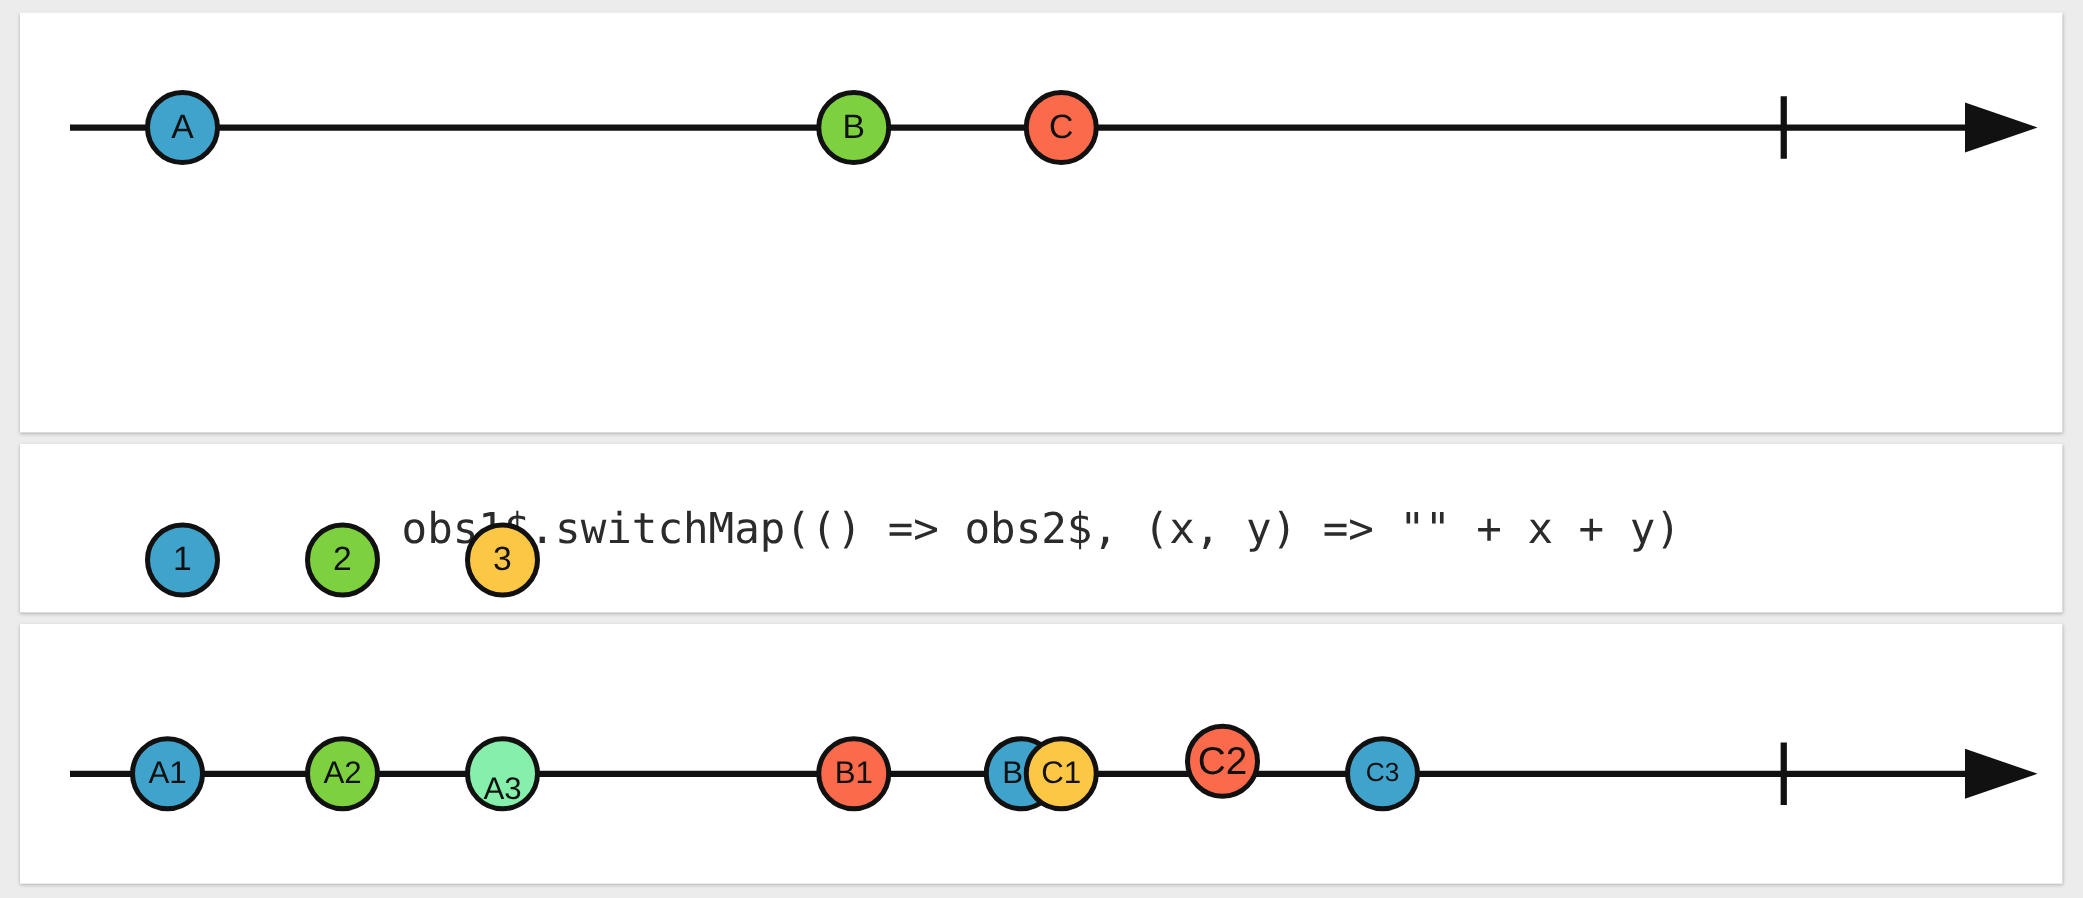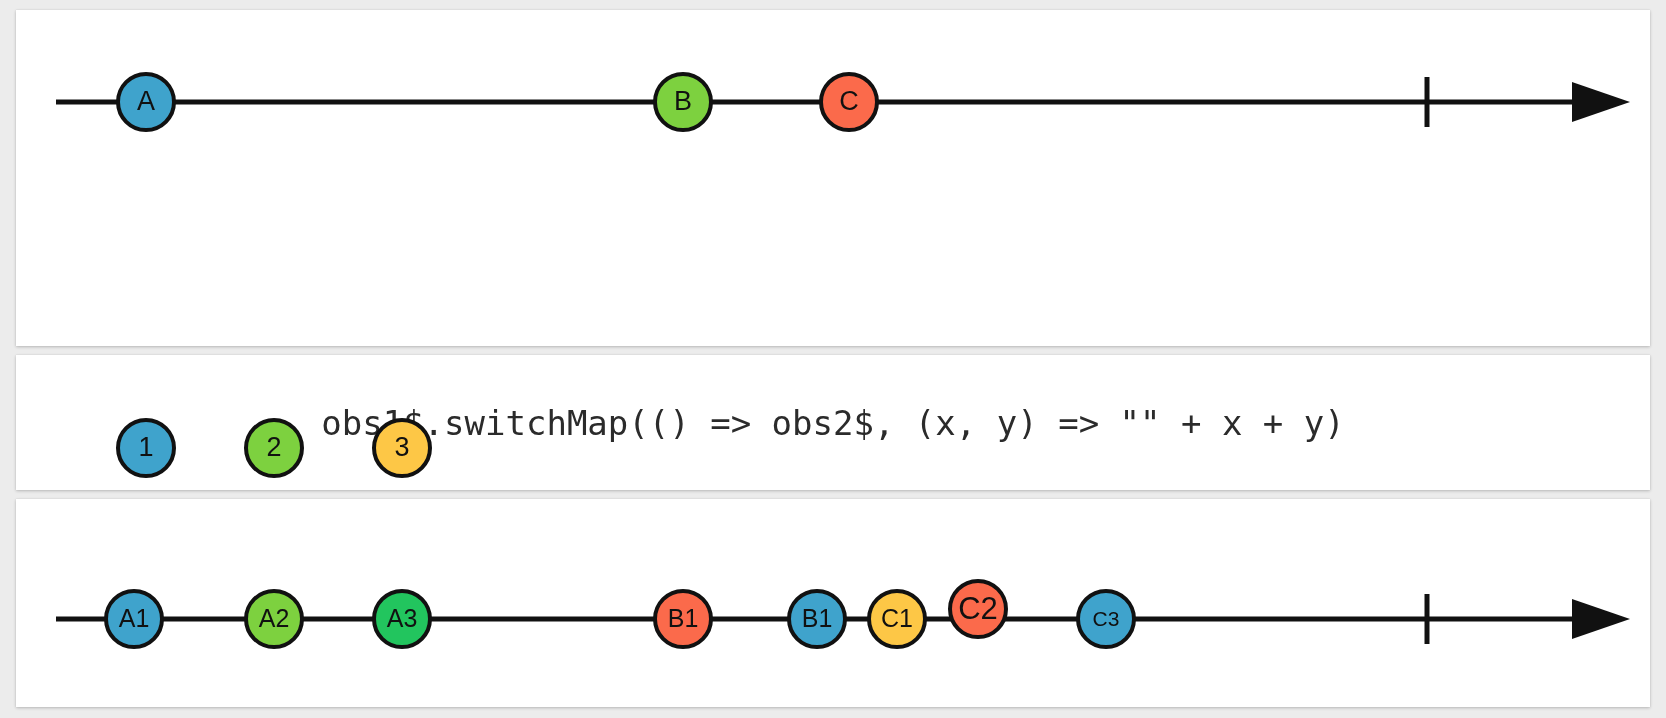--- a/index.html
+++ b/index.html
@@ -144,30 +144,30 @@
           <line x1="40" y1="75" x2="1592" y2="75" stroke="#111111" stroke-width="5"></line>
           <path d="M 1556 55 L 1614 75 L 1556 95 Z" fill="#111111"></path>
           <line x1="1411" y1="50" x2="1411" y2="100" stroke="#111111" stroke-width="5"></line>
         </svg>
         <div class="marble" style="left: 88px; top: 45px; width: 60px; height: 60px; background: rgb(63, 163, 204); font-size: 25px; z-index: 10;">
           <span class="marble-label">A1</span>
         </div>
         <div class="marble" style="left: 228px; top: 45px; width: 60px; height: 60px; background: rgb(125, 209, 63); font-size: 25px; z-index: 11; text-align: center;">
           <span class="marble-label">A2</span>
         </div>
-        <div class="marble" style="left: 356px; top: 45px; width: 60px; height: 60px; background: #22c55e; font-size: 25px; z-index: 12;">
+        <div class="marble" style="left: 356px; top: 45px; width: 60px; height: 60px; background: #86efac; font-size: 25px; z-index: 12; align-items: flex-end;">
           <span class="marble-label">A3</span>
         </div>
         <div class="marble" style="left: 637px; top: 45px; width: 60px; height: 60px; background: rgb(251, 106, 75); font-size: 25px; z-index: 13;">
           <span class="marble-label">B1</span>
         </div>
         <div class="marble" style="left: 771px; top: 45px; width: 60px; height: 60px; background: rgb(63, 163, 204); font-size: 25px; z-index: 14;">
           <span class="marble-label">B1</span>
         </div>
-        <div class="marble" style="left: 851px; top: 45px; width: 60px; height: 60px; background: rgb(253, 199, 70); font-size: 25px; z-index: 15;">
+        <div class="marble" style="left: 803px; top: 45px; width: 60px; height: 60px; background: rgb(253, 199, 70); font-size: 25px; z-index: 15;">
           <span class="marble-label">C1</span>
         </div>
         <div class="marble" style="left: 932px; top: 35px; width: 60px; height: 60px; background: rgb(251, 106, 75); font-size: 31px; z-index: 16;">
           <span class="marble-label">C2</span>
         </div>
         <div class="marble" style="left: 1060px; top: 45px; width: 60px; height: 60px; background: rgb(63, 163, 204); font-size: 21px; z-index: 17; align-items: center;">
           <span class="marble-label">C3</span>
         </div>
       </div>
   </div>

